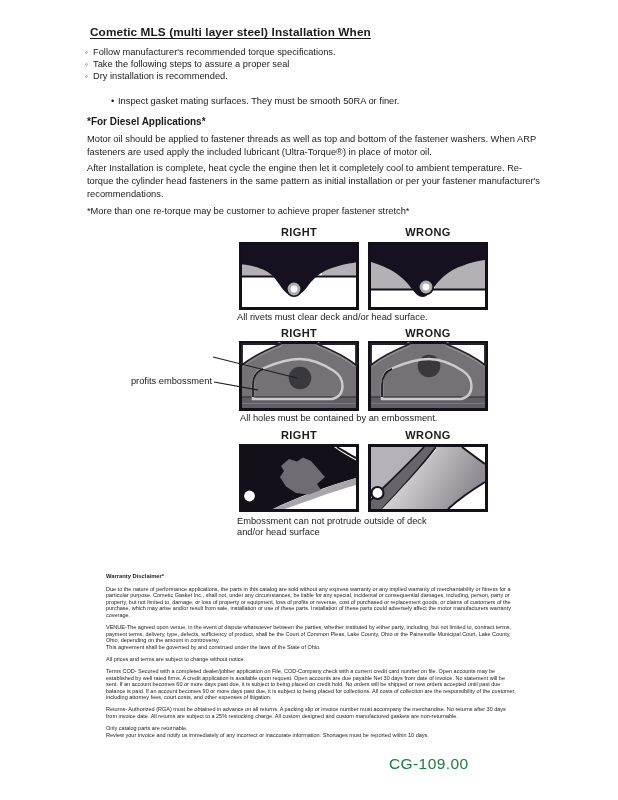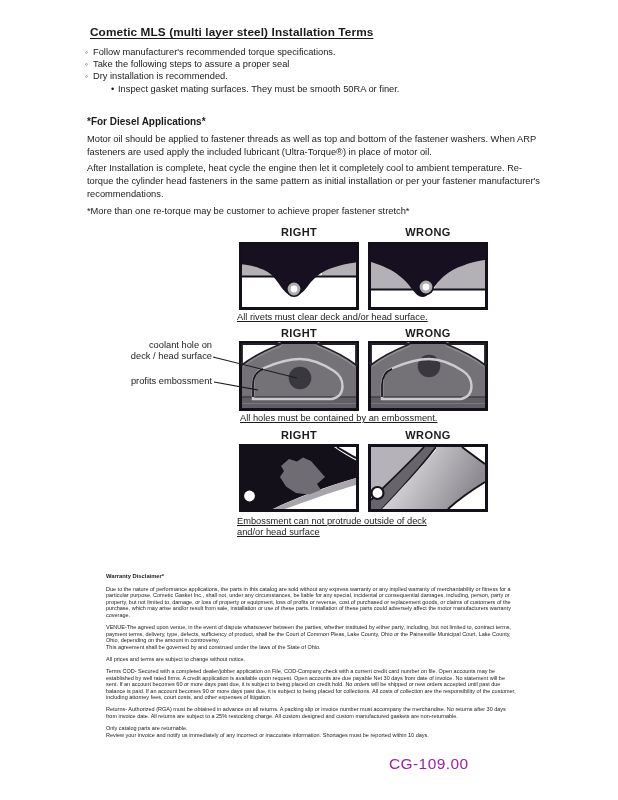--- a/index.html
+++ b/index.html
@@ -4,41 +4,41 @@
 <style>
   html,body{margin:0;padding:0;background:#ffffff;}
   .page{position:relative;width:618px;height:800px;background:#ffffff;overflow:hidden;
         font-family:"Liberation Sans","DejaVu Sans",sans-serif;color:#1b1b1b;}
   .abs{position:absolute;}
   .title{left:90px;top:25px;font-size:11.8px;font-weight:bold;text-decoration:underline;
          text-underline-offset:2px;letter-spacing:.1px;}
   .bullets{left:85px;top:46px;width:460px;font-size:9.3px;line-height:12.2px;}
   .bline{white-space:nowrap;}
   .bline .bmark{display:inline-block;width:8px;font-size:8.5px;vertical-align:top;}
-  .bline.sub{padding-left:26px;}
+  .bline.sub{padding-left:26px;margin-top:12px;}
   .bline.sub .bmark{width:7px;font-size:9.5px;}
   .diesel-head{left:87px;top:116px;font-size:10px;font-weight:bold;}
   .bodypara{left:87px;width:455px;font-size:9.3px;line-height:12.8px;}
   .p1{top:133px;} .p2{top:162px;} .p3{top:205px;}
   .dg-label{width:120px;text-align:center;font-size:11px;font-weight:bold;letter-spacing:.4px;}
-  .caption{font-size:9.3px;line-height:11px;color:#1c1c1c;text-decoration:underline;}
+  .caption{font-size:9.3px;line-height:11px;color:#1c1c1c;}
   .preline{white-space:pre-line;}
   .callout{width:112px;text-align:right;font-size:9.3px;line-height:10.6px;}
   .legal{left:106px;top:573px;width:412px;font-size:5.5px;line-height:6.6px;color:#222;}
   .legal h4{margin:0;font-size:5.8px;line-height:7px;}
   .legal p{margin:5.5px 0 0 0;}
-  .doc-code{left:389px;top:755px;font-size:15.5px;letter-spacing:.4px;color:#a21caf;}
+  .doc-code{left:389px;top:755px;font-size:15.5px;letter-spacing:.4px;color:#15803d;}
   svg{display:block;}
 </style>
 </head>
 <body>
 
 <div class="page">
 
-  <div class="abs title">Cometic MLS (multi layer steel) Installation Terms</div>
+  <div class="abs title">Cometic MLS (multi layer steel) Installation When</div>
 
   <div class="abs bullets">
     <div class="bline"><span class="bmark">◦</span><span>Follow manufacturer's recommended torque specifications.</span></div>
     <div class="bline"><span class="bmark">◦</span><span>Take the following steps to assure a proper seal</span></div>
     <div class="bline"><span class="bmark">◦</span><span>Dry installation is recommended.</span></div>
     <div class="bline sub"><span class="bmark">•</span><span>Inspect gasket mating surfaces.  They must be smooth 50RA or finer.</span></div>
   </div>
 
   <div class="abs diesel-head">*For Diesel Applications*</div>
   <div class="abs bodypara p1">Motor oil should be applied to fastener threads as well as top and bottom of the fastener washers. When ARP fasteners are used apply the included lubricant (Ultra-Torque®) in place of motor oil.</div>
@@ -66,22 +66,20 @@
     <path d="M3,3 L117,3 L117,18 C101,20.5 87,25.5 77.5,33 C70,39 65.5,46.5 62,50.5 C59.5,53.5 57,55 54.5,55 C51,55 47.5,52 44,47 C38,38.5 28,27.5 3,20 Z" fill="#171020"></path>
     <circle cx="58" cy="45" r="7.2" fill="#aeacb3" stroke="#14101a" stroke-width="1.6"></circle>
     <circle cx="58" cy="45" r="3.4" fill="#ffffff"></circle>
   </svg>
 
   <div class="abs caption" style="left:237px;top:312px;">All rivets must clear deck and/or head surface.</div>
 
   <div class="abs dg-label" style="left:239px;top:327px;">RIGHT</div>
   <div class="abs dg-label" style="left:368px;top:327px;">WRONG</div>
 
-  <div class="abs callout preline" style="left:100px;top:340px;">coolant hole on
-deck / head surface</div>
   <div class="abs callout" style="left:100px;top:376px;">profits embossment</div>
 
   <svg class="abs" style="left:239px;top:341px;" width="120" height="70" viewBox="0 0 120 70">
     <rect x="1.5" y="1.5" width="117" height="67" fill="#747277" stroke="#14101a" stroke-width="3"></rect>
     <rect x="3" y="56" width="114" height="11" fill="#615f65"></rect>
     <line x1="3" y1="56" x2="117" y2="56" stroke="#413f45" stroke-width="1.5"></line>
     <line x1="3" y1="62.5" x2="117" y2="62.5" stroke="#7b797f" stroke-width="1"></line>
     <path d="M42,3 C27,9 13,16 3,24" fill="none" stroke="#8f8d93" stroke-width="5"></path>
     <path d="M78,3 C93,9 107,16 117,24" fill="none" stroke="#8f8d93" stroke-width="5"></path>
     <path d="M3,3 L42,3 C27,9 13,16 3,24 Z" fill="#ffffff" stroke="#232127" stroke-width="1.8"></path>

